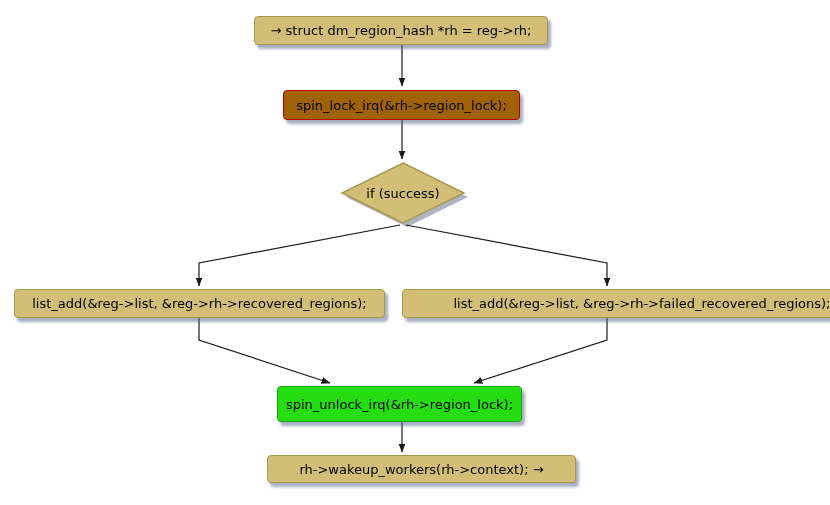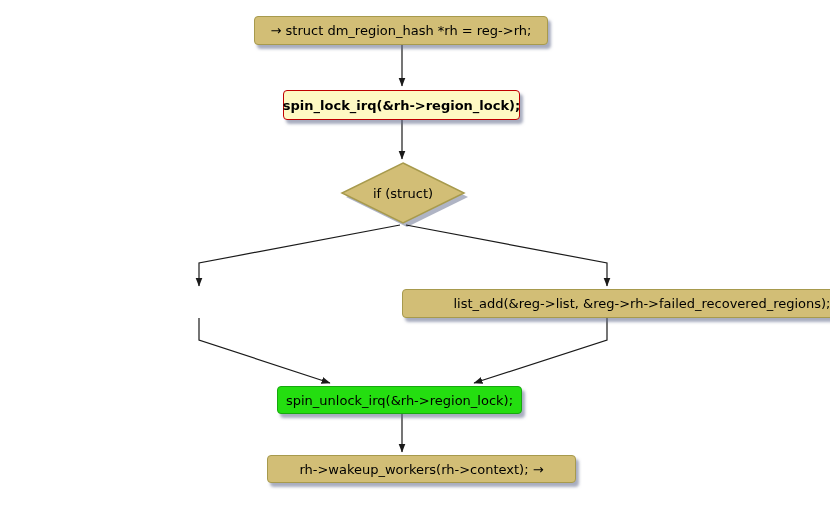--- a/index.html
+++ b/index.html
@@ -31,33 +31,32 @@
     justify-content: center;
     white-space: nowrap;
     border-radius: 4px;
     border: 1.5px solid #A79A4D;
     background: #D2BE76;
     box-shadow: 3px 4px 3px rgba(96, 106, 138, 0.55);
     box-sizing: border-box;
     line-height: 1;
   }
   .node.red {
-    background: #fef9c3;
+    background: #a16207;
     border-color: #C00000;
-    font-weight: bold;
   }
   .node.green {
     background: #24DE10;
     border-color: #16A80E;
   }
   #node-start  { left: 254px; top: 16px;  width: 294px; height: 29px; }
   #node-lock   { left: 283px; top: 90px;  width: 237px; height: 30px; }
   #node-left   { left: 14px;  top: 289px; width: 371px; height: 29px; }
   #node-right  { left: 402px; top: 289px; width: 480px; height: 29px; }
-  #node-unlock { left: 277px; top: 386px; width: 245px; height: 28px; }
+  #node-unlock { left: 277px; top: 386px; width: 245px; height: 36px; }
   #node-end    { left: 267px; top: 455px; width: 309px; height: 28px; }
   #diamond-label {
     position: absolute;
     left: 343px;
     top: 186px;
     width: 120px;
     text-align: center;
     pointer-events: none;
   }
 </style>
@@ -82,22 +81,23 @@
     <path d="M406,225 L607,263 L607,286" fill="none" stroke="#1A1A1A" stroke-width="1.2" marker-end="url(#arrow)"></path>
     <path d="M199,318 L199,340 L330,383" fill="none" stroke="#1A1A1A" stroke-width="1.2" marker-end="url(#arrow)"></path>
     <path d="M607,318 L607,340 L474,383" fill="none" stroke="#1A1A1A" stroke-width="1.2" marker-end="url(#arrow)"></path>
     <path d="M402,414 L402,452" fill="none" stroke="#1A1A1A" stroke-width="1.2" marker-end="url(#arrow)"></path>
   </svg>
 
   <div id="node-start" class="node">→ struct dm_region_hash *rh = reg-&gt;rh;</div>
 
   <div id="node-lock" class="node red">spin_lock_irq(&amp;rh-&gt;region_lock);</div>
 
-  <div id="diamond-label">if (struct)</div>
+  <div id="diamond-label">if (success)</div>
 
+  <div id="node-left" class="node">list_add(&amp;reg-&gt;list, &amp;reg-&gt;rh-&gt;recovered_regions);</div>
 
   <div id="node-right" class="node">list_add(&amp;reg-&gt;list, &amp;reg-&gt;rh-&gt;failed_recovered_regions);</div>
 
   <div id="node-unlock" class="node green">spin_unlock_irq(&amp;rh-&gt;region_lock);</div>
 
   <div id="node-end" class="node">rh-&gt;wakeup_workers(rh-&gt;context); →</div>
 
 </div>
 
 </body></html>

